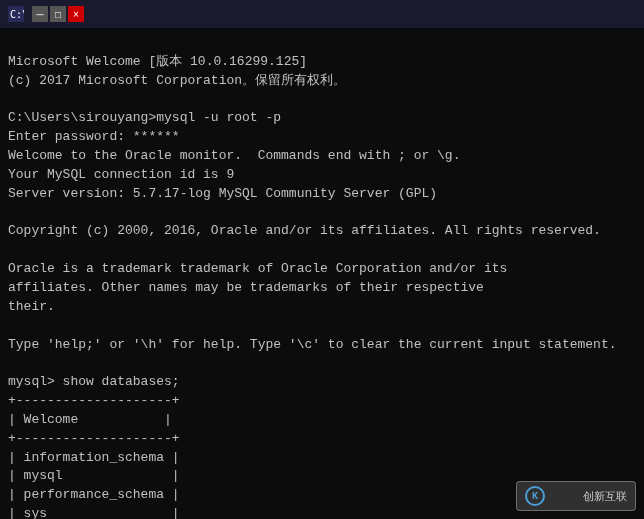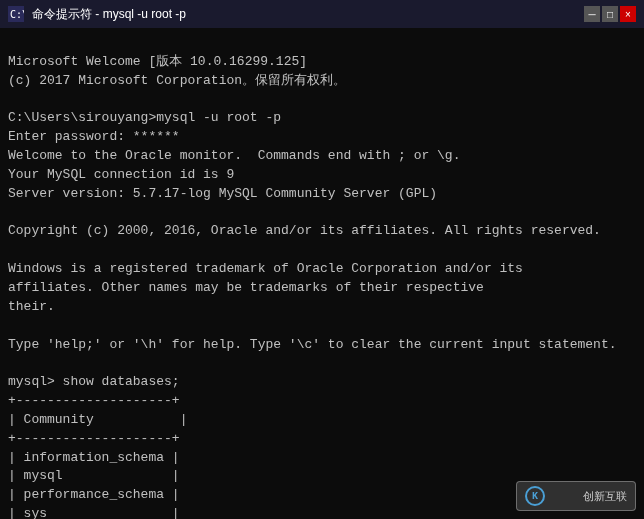--- a/index.html
+++ b/index.html
@@ -125,50 +125,49 @@
 <body>
 
 <div class="window">
   <div class="title-bar">
     <div class="title-bar-icon">
       <svg width="16" height="16" viewBox="0 0 16 16">
         <rect width="16" height="16" fill="#2a2a5a"></rect>
         <text x="2" y="12" font-size="10" fill="white" font-family="monospace">C:\</text>
       </svg>
     </div>
-    <span class="title-bar-text">命令提示符 - mysql  -u root -p</span>
     <div class="title-bar-buttons">
       <button class="title-btn">─</button>
       <button class="title-btn">□</button>
       <button class="title-btn" style="background:#c00;">×</button>
     </div>
   </div>
 
   <div class="terminal-body">
     <div class="terminal-text">
 <span>Microsoft Welcome [版本 10.0.16299.125]</span>
 <span>(c) 2017 Microsoft Corporation。保留所有权利。</span>
 
 <span>C:\Users\sirouyang&gt;mysql -u root -p</span>
 <span>Enter password: ******</span>
 <span>Welcome to the Oracle monitor.  Commands end with ; or \g.</span>
 <span>Your MySQL connection id is 9</span>
 <span>Server version: 5.7.17-log MySQL Community Server (GPL)</span>
 
 <span>Copyright (c) 2000, 2016, Oracle and/or its affiliates. All rights reserved.</span>
 
-<span>Windows is a registered trademark of Oracle Corporation and/or its</span>
+<span>Oracle is a trademark trademark of Oracle Corporation and/or its</span>
 <span>affiliates. Other names may be trademarks of their respective</span>
 <span>their.</span>
 
 <span>Type 'help;' or '\h' for help. Type '\c' to clear the current input statement.</span>
 
 <span>mysql&gt; show databases;</span>
 <span class="table-line">+--------------------+</span>
-<span class="table-line">| Community           |</span>
+<span class="table-line">| Welcome           |</span>
 <span class="table-line">+--------------------+</span>
 <span class="table-line">| information_schema |</span>
 <span class="table-line">| mysql              |</span>
 <span class="table-line">| performance_schema |</span>
 <span class="table-line">| sys                |</span>
 
 
 
 </div>
 

